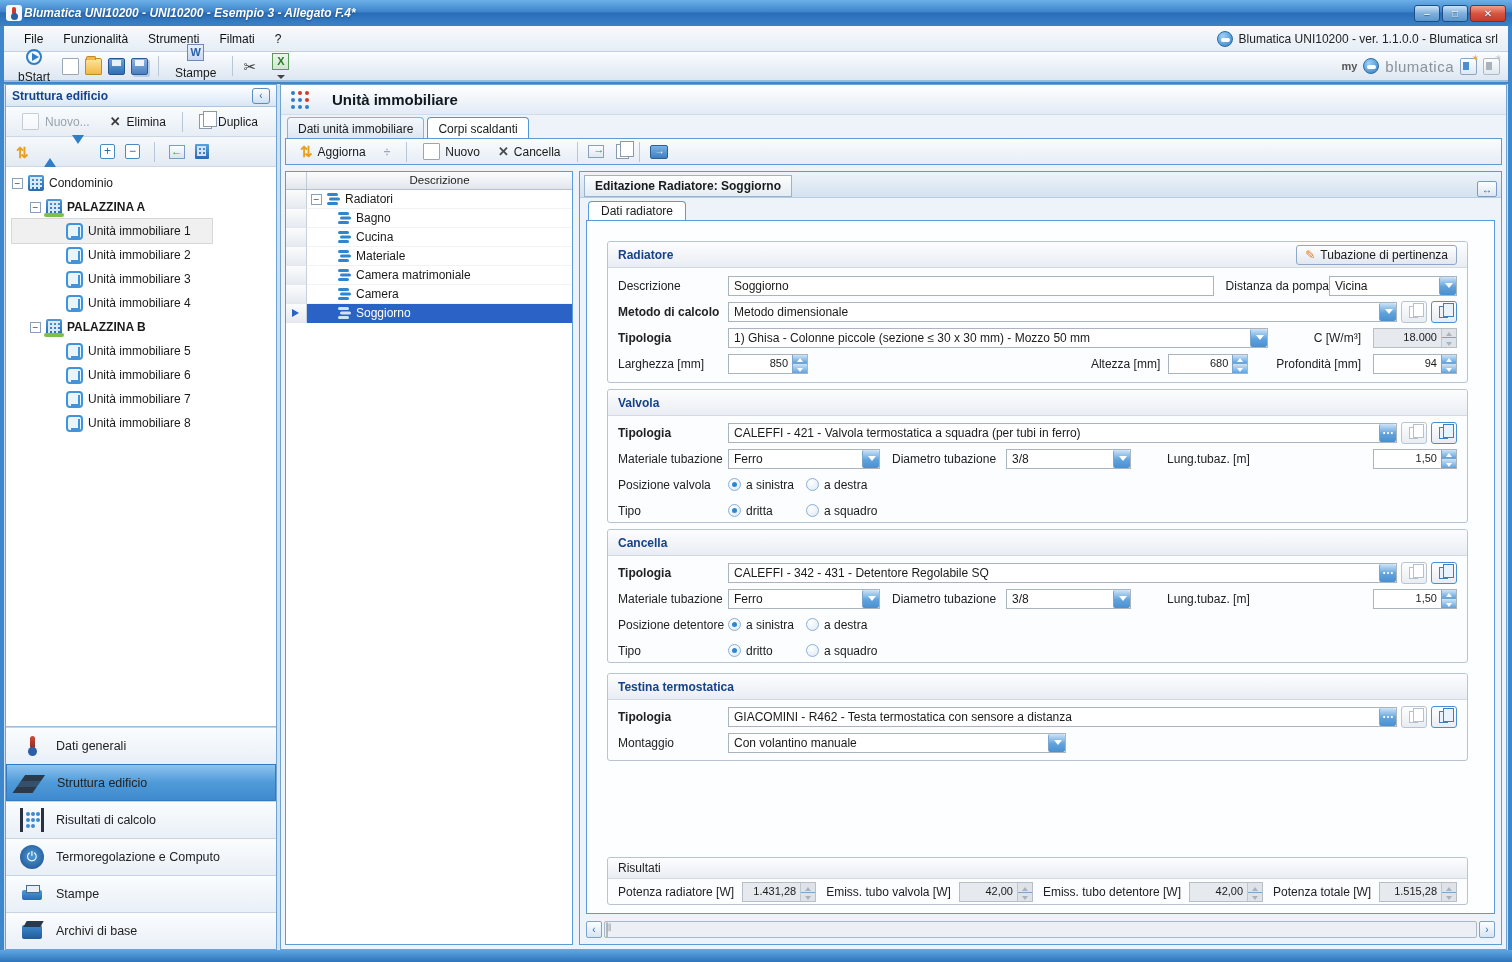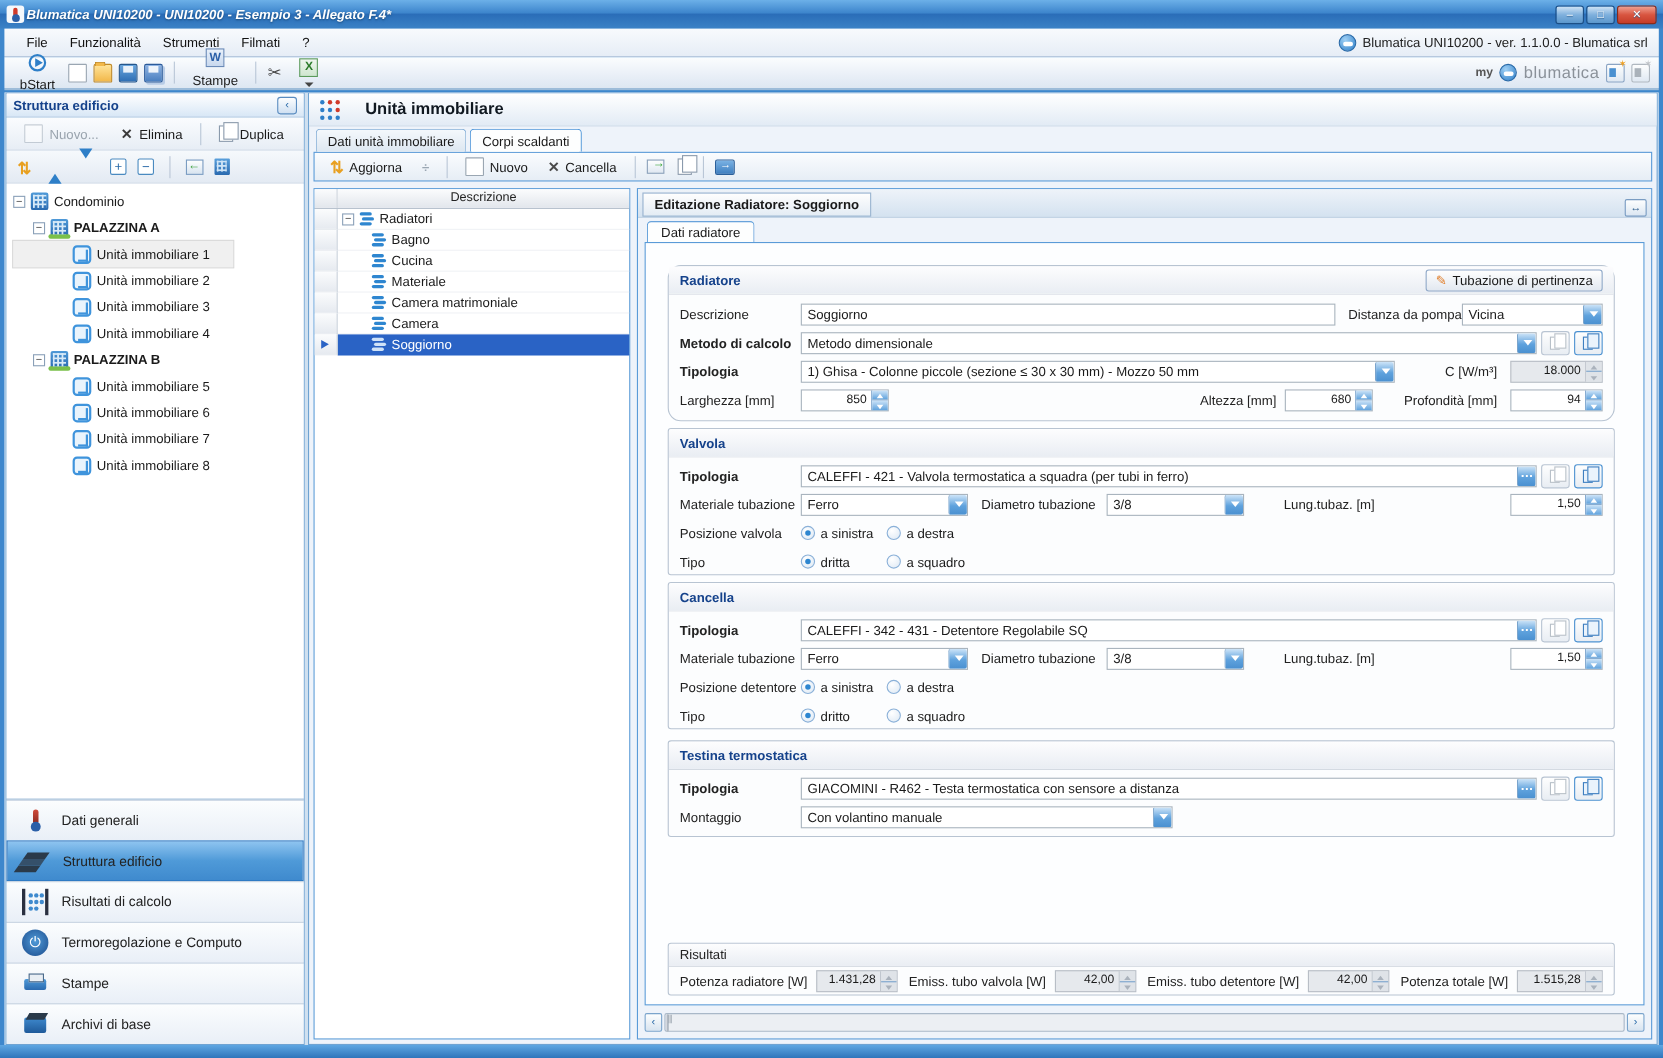--- a/index.html
+++ b/index.html
@@ -516,21 +516,21 @@
         <div class="editor">
           <div class="ed-headbar">
             <span class="ed-title">Editazione Radiatore: Soggiorno</span>
             <span class="ic-resize"></span>
           </div>
           <div class="ed-tabstrip">
             <span class="ed-tab">Dati radiatore</span>
           </div>
           <div class="ed-body">
 
-            <div class="groupbox" style="top:20px; height:142px;border-radius:12px;">
+            <div class="groupbox" style="top:20px; height:142px;">
               <div class="ghead">
                 <span class="gtitle">Radiatore</span>
                 <span class="btn-tub">
                   <span class="pencil">✎</span>
                   <span>Tubazione di pertinenza</span>
                 </span>
               </div>
               <div class="frow" style="margin-top:5px">
                 <span class="flabel w110">Descrizione</span>
                 <span class="tfield" style="width:512px">Soggiorno</span>

